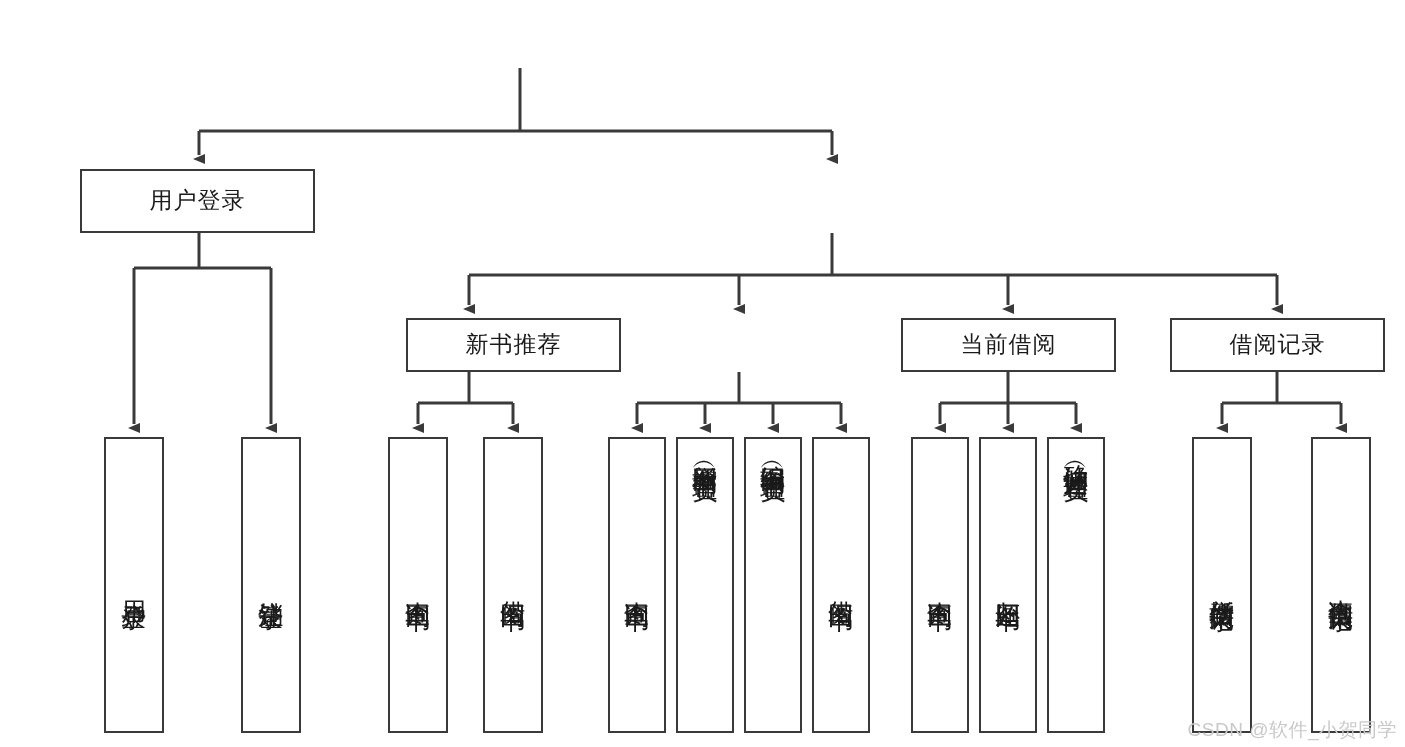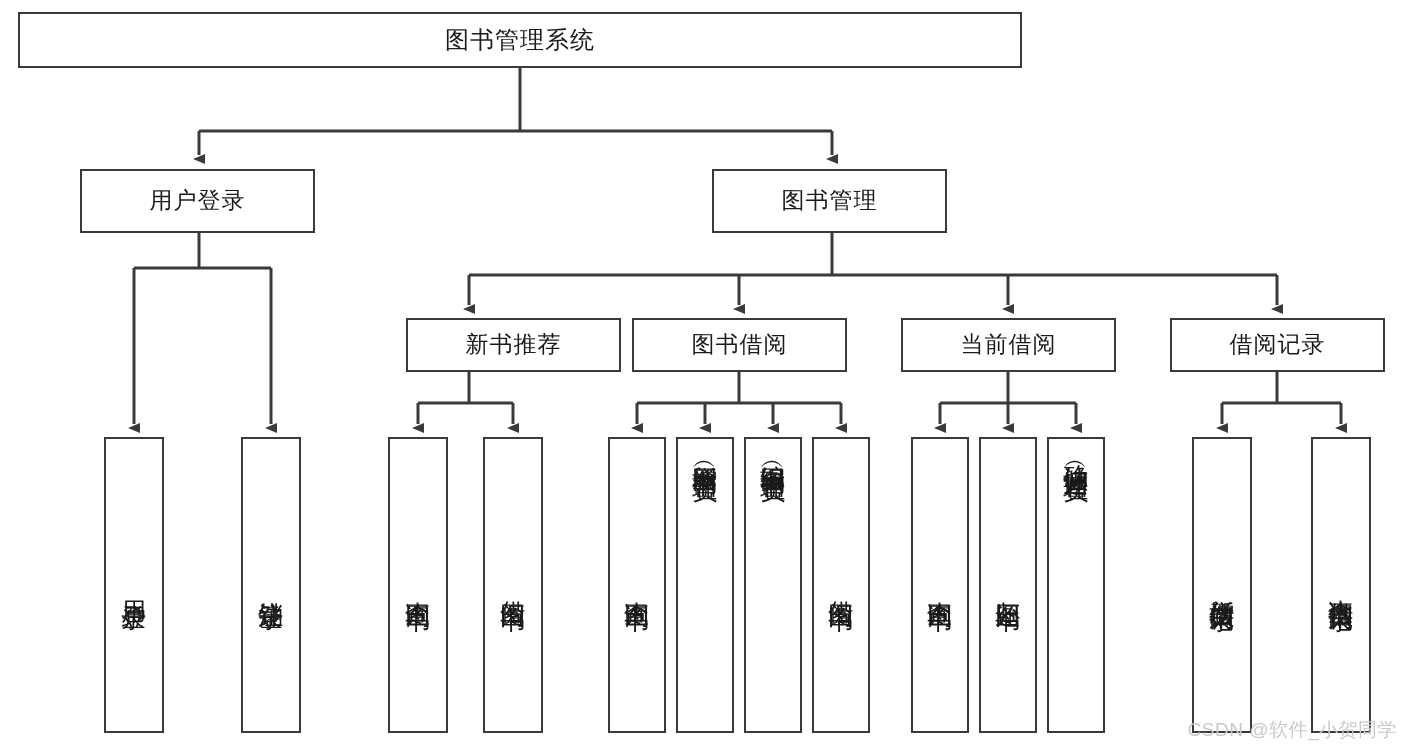--- a/index.html
+++ b/index.html
@@ -120,36 +120,27 @@
       <path d="M1008,403 L1008,424" marker-end="url(#arrow)"></path>
       <path d="M1076,403 L1076,424" marker-end="url(#arrow)"></path>
 
       <path d="M1277,372 L1277,403"></path>
       <path d="M1222,403 L1341,403"></path>
       <path d="M1222,403 L1222,424" marker-end="url(#arrow)"></path>
       <path d="M1341,403 L1341,424" marker-end="url(#arrow)"></path>
     </g>
   </svg>
 
-  <div class="node h root" style="left:18px; top:12px; width:1004px; height:56px;">
-    <span>图书管理系统</span>
-  </div>
 
   <div class="node h" style="left:80px; top:169px; width:235px; height:64px;">
     <span>用户登录</span>
   </div>
-  <div class="node h" style="left:712px; top:169px; width:235px; height:64px;">
-    <span>图书管理</span>
-  </div>
 
   <div class="node h" style="left:362px; top:318px; width:215px; height:54px;margin-left:44px;">
     <span>新书推荐</span>
-  </div>
-  <div class="node h" style="left:632px; top:318px; width:215px; height:54px;">
-    <span>图书借阅</span>
   </div>
   <div class="node h" style="left:1170px; top:318px; width:215px; height:54px;">
     <span>借阅记录</span>
   </div>
   <div class="node h" style="left:901px; top:318px; width:215px; height:54px;">
     <span>当前借阅</span>
   </div>
 
   <div class="node v center" style="left:104px; top:437px; width:60px; height:296px;">
     <span class="vtext">用户登录</span>

